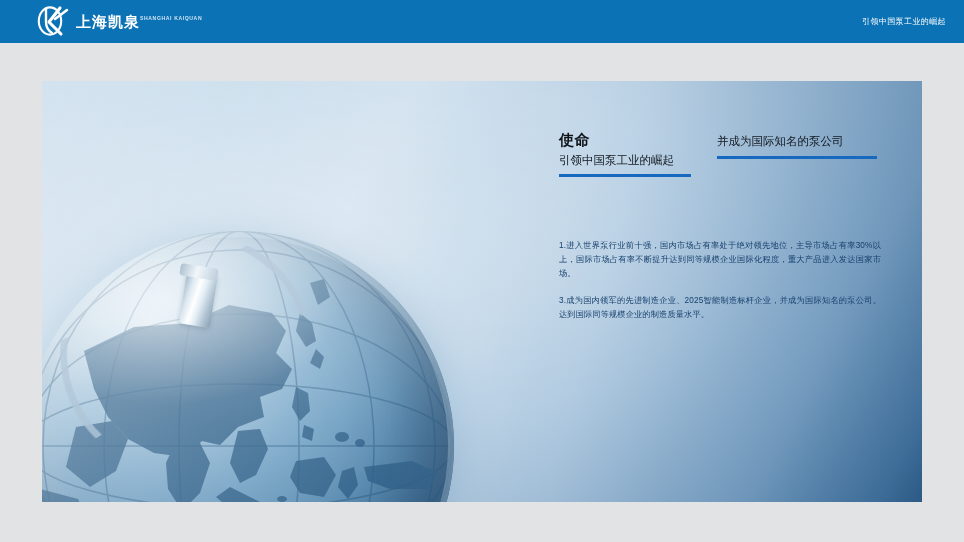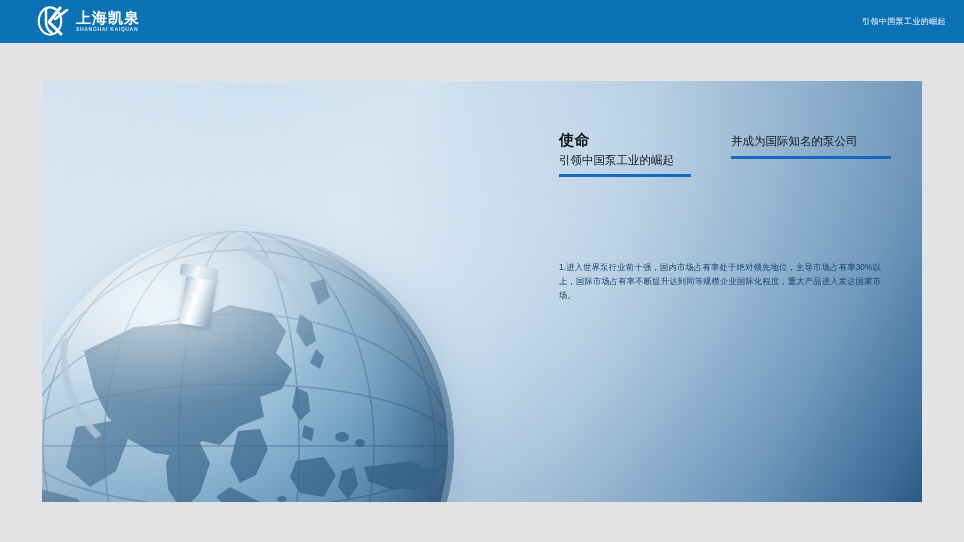--- a/index.html
+++ b/index.html
@@ -31,21 +31,21 @@
     align-items: center;
     gap: 6px;
   }
   .logo-mark {
     width: 34px;
     height: 32px;
     flex: none;
   }
   .logo-textblock {
     display: flex;
-    flex-direction: column;
+    flex-direction: row;
     justify-content: center;
     line-height: 1;
   }
   .logo-cn {
     font-size: 15px;
     font-weight: bold;
     color: #ffffff;
     letter-spacing: 1px;
     white-space: nowrap;
   }
@@ -221,21 +221,21 @@
     left: 479px;
     top: 0;
     width: 380px;
     height: 421px;
   }
   .headings {
     position: absolute;
     left: 38px;
     top: 50px;
     display: flex;
-    gap: 40px;
+    gap: 26px;
   }
   .head-col {
     width: 132px;
   }
   .head-title {
     font-size: 15px;
     font-weight: bold;
     color: #0f1419;
     line-height: 1.25;
     letter-spacing: 0.5px;
@@ -251,21 +251,21 @@
   .head-rule {
     height: 3px;
     background: #1769c0;
     margin-top: 6px;
   }
   .head-col.goal { width: 160px; }
 
   .paragraphs {
     position: absolute;
     left: 38px;
-    top: 172px;
+    top: 150px;
     width: 322px;
   }
   .para {
     font-size: 8.2px;
     line-height: 1.72;
     color: #17406d;
     letter-spacing: 0.15px;
     margin-bottom: 12px;
     text-align: justify;
   }
@@ -375,16 +375,17 @@
         <div class="head-rule"></div>
       </div>
       <div class="head-col goal">
         <div class="head-sub">并成为国际知名的泵公司</div>
         <div class="head-rule"></div>
       </div>
     </div>
 
     <div class="paragraphs">
       <p class="para">1.进入世界泵行业前十强，国内市场占有率处于绝对领先地位，主导市场占有率30%以上，国际市场占有率不断提升达到同等规模企业国际化程度，重大产品进入发达国家市场。</p>
+      <p class="para">3.成为国内领军的先进制造企业、2025智能制造标杆企业，并成为国际知名的泵公司。达到国际同等规模企业的制造质量水平。</p>
     </div>
 
   </div>
 </div>
 
 </body></html>

